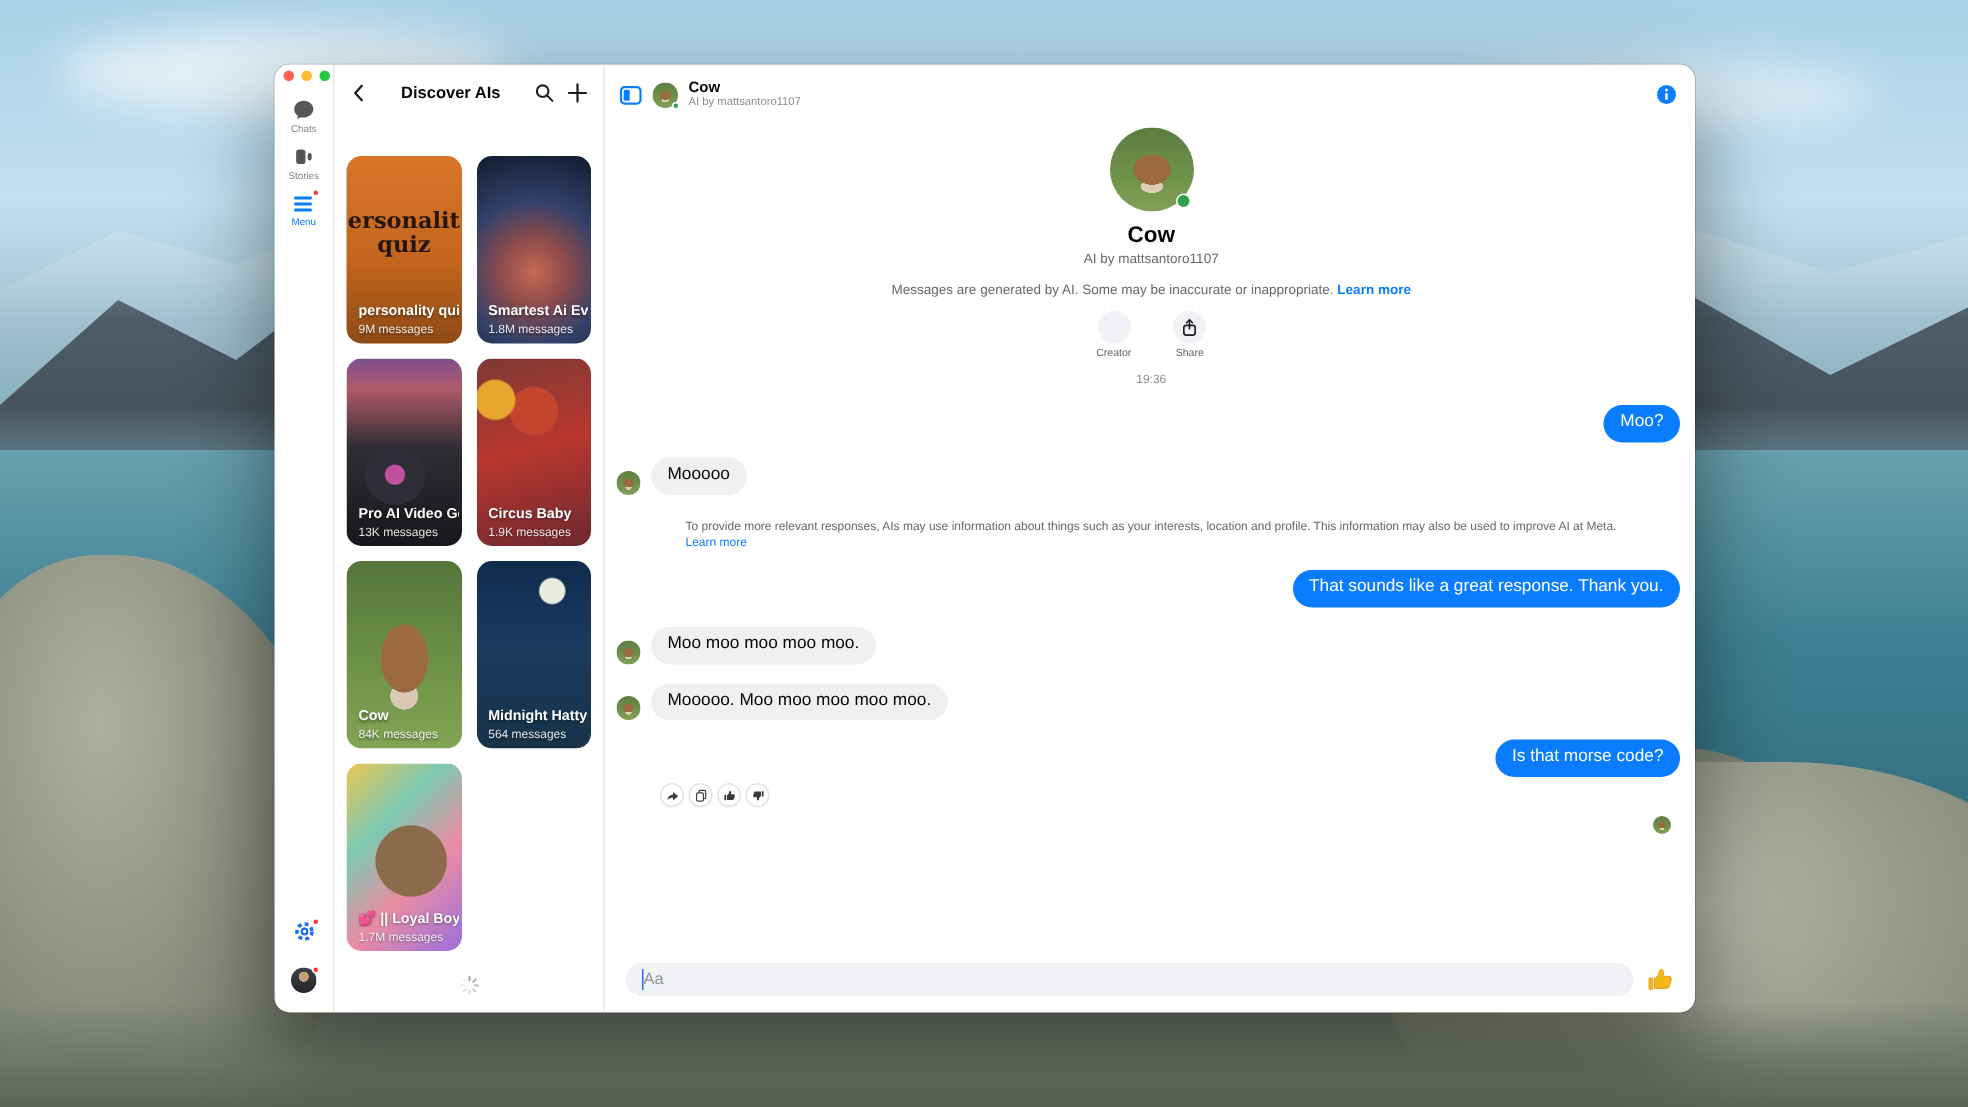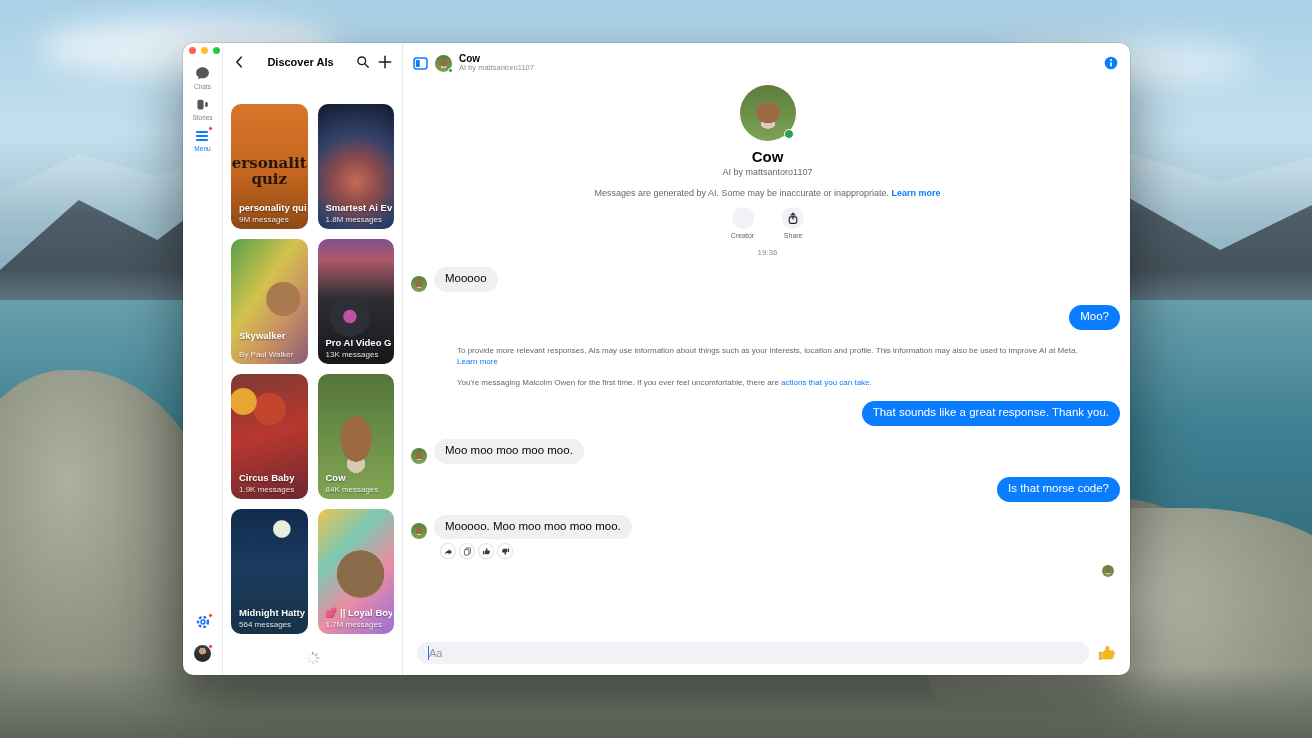--- a/index.html
+++ b/index.html
@@ -55,21 +55,21 @@
   .discover { flex:0 0 180px; border-right:1px solid #e8e8e8; display:flex; flex-direction:column; position:relative; }
   .discover-header { height:30px; display:flex; align-items:center; padding:8px 10px 0 10px; gap:8px; }
   .d-title { flex:1; text-align:center; font-weight:bold; font-size:11px; color:#050505; }
   .icon-btn { display:flex; align-items:center; justify-content:center; cursor:pointer; }
   .cards { display:grid; grid-template-columns:1fr 1fr; gap:10px; padding:31px 8px 8px 8px; }
   .card { height:125px; border-radius:10px; position:relative; overflow:hidden; cursor:pointer; }
   .card-title { position:absolute; left:8px; right:2px; bottom:16px; color:#fff; font-weight:bold; font-size:9.5px;
     white-space:nowrap; overflow:hidden; text-shadow:0 1px 2px rgba(0,0,0,.45); }
   .card-meta { position:absolute; left:8px; right:2px; bottom:5px; color:rgba(255,255,255,.88); font-size:8px;
     white-space:nowrap; overflow:hidden; text-shadow:0 1px 2px rgba(0,0,0,.45); }
-  .card-art { position:absolute; top:52px; left:0; width:100%; text-align:center;
+  .card-art { position:absolute; top:36px; left:0; width:100%; text-align:center;
     font-family:"DejaVu Serif", serif; font-weight:bold; font-size:15px; line-height:1.05; color:#26150a; }
   .card-0 { background:linear-gradient(180deg,#d7762a 0%,#c4661f 55%,#8d4a16 100%); }
   .card-1 { background:radial-gradient(circle at 50% 62%, #c46a55 0%, #8d4b4b 26%, #33416a 55%, #101a2e 100%); }
   .card-2 { background:radial-gradient(circle at 68% 48%, #a97950 0 20%, rgba(0,0,0,0) 21%),
             linear-gradient(125deg,#55a04a 0%,#d3c24e 40%,#c98f62 68%,#8a5c78 100%); }
   .card-3 { background:radial-gradient(circle at 42% 62%, #c050a0 0 7%, #2e2e36 8% 22%, rgba(0,0,0,0) 23%),
             linear-gradient(180deg,#7e4f8e 0%,#b05a6a 16%,#2d2d33 48%,#17171b 100%); }
   .card-4 { background:radial-gradient(circle at 16% 22%, #e8a631 0 11%, rgba(0,0,0,0) 12%),
             radial-gradient(circle at 50% 28%, #c4452e 0 16%, rgba(0,0,0,0) 17%),
             linear-gradient(165deg,#7e3a34 0%,#b8372f 48%,#6e2830 100%); }
@@ -228,24 +228,20 @@
       <div class="cards">
         <div class="card card-0">
           <div class="card-art">ersonalit quiz</div>
           <div class="card-title">personality quiz</div>
           <div class="card-meta">9M messages</div>
         </div>
         <div class="card card-1">
           <div class="card-title">Smartest Ai Ever</div>
           <div class="card-meta">1.8M messages</div>
         </div>
-        <div class="card card-2">
-          <div class="card-title" style="bottom:23px;">Skywalker</div>
-          <div class="card-meta">By Paul Walker</div>
-        </div>
         <div class="card card-3">
           <div class="card-title">Pro AI Video Gen</div>
           <div class="card-meta">13K messages</div>
         </div>
         <div class="card card-4">
           <div class="card-title">Circus Baby</div>
           <div class="card-meta">1.9K messages</div>
         </div>
         <div class="card card-5">
           <div class="card-title">Cow</div>
@@ -325,56 +321,52 @@
                     <line x1="7" y1="1.6" x2="7" y2="8.2" stroke="#1c1e21" stroke-width="1.3" stroke-linecap="round"></line>
                     <polyline points="4.7,3.6 7,1.3 9.3,3.6" fill="none" stroke="#1c1e21" stroke-width="1.3" stroke-linecap="round" stroke-linejoin="round"></polyline>
                   </svg>
               </div>
               <div class="p-label">Share</div>
             </div>
           </div>
           <div class="timestamp">19:36</div>
         </div>
 
+        <div class="msg-row out gap-lg">
+          <div class="bubble out">Moo?</div>
+        </div>
+
         <div class="msg-row in">
           <div class="msg-avatar cow"></div>
           <div class="bubble in">Mooooo</div>
         </div>
 
-        <div class="msg-row out gap-lg">
-          <div class="bubble out">Moo?</div>
-        </div>
-
 
         <div class="notice">
           <span>To provide more relevant responses, AIs may use information about things such as your interests, location and profile. This information may also be used to improve AI at Meta.</span>
           <span class="link">Learn more</span>
         </div>
 
-        <div class="notice" style="margin-top:10px;">
-          <span>You're messaging Malcolm Owen for the first time. If you ever feel uncomfortable, there are</span>
-          <span class="link">actions that you can take.</span>
-        </div>
 
         <div class="msg-row out gap-lg">
           <div class="bubble out">That sounds like a great response. Thank you.</div>
         </div>
 
         <div class="msg-row in gap-lg">
           <div class="msg-avatar cow"></div>
           <div class="bubble in">Moo moo moo moo moo.</div>
         </div>
 
-        <div class="msg-row out gap-lg">
-          <div class="bubble out">Is that morse code?</div>
-        </div>
-
         <div class="msg-row in gap-lg">
           <div class="msg-avatar cow"></div>
           <div class="bubble in">Mooooo. Moo moo moo moo moo.</div>
+        </div>
+
+        <div class="msg-row out gap-lg">
+          <div class="bubble out">Is that morse code?</div>
         </div>
 
         <div class="actions-row">
           <div class="action-chip">
             <svg width="9" height="9" viewBox="0 0 14 12">
                 <path d="M1.6 10.6 C2 6.6 4.6 5.1 7.3 5 L7.3 2.2 12.6 6.6 7.3 11 7.3 8.2 C5 8.2 3.1 8.8 1.6 10.6 Z" fill="#3a3b3c"></path>
               </svg>
           </div>
           <div class="action-chip">
             <svg width="9" height="9" viewBox="0 0 14 14">

